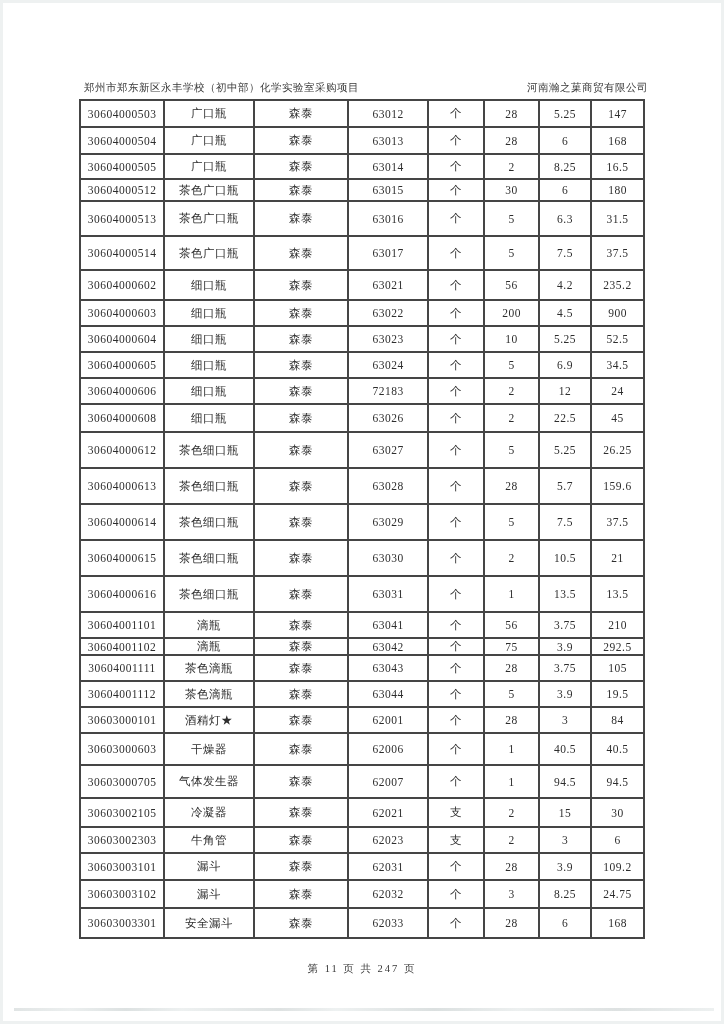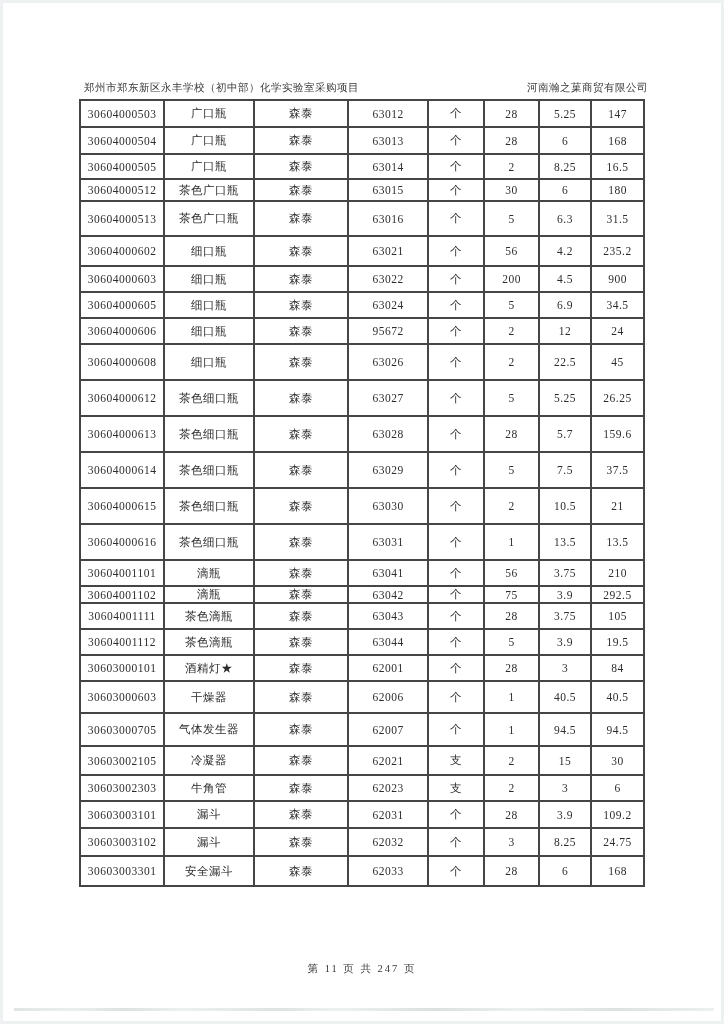--- a/index.html
+++ b/index.html
@@ -118,20 +118,30 @@
       <tr style="height: 35px; padding-left: 47px;">
         <td>30604000513</td>
         <td>茶色广口瓶</td>
         <td>森泰</td>
         <td>63016</td>
         <td>个</td>
         <td>5</td>
         <td>6.3</td>
         <td>31.5</td>
       </tr>
+      <tr style="height: 34px;">
+        <td>30604000514</td>
+        <td>茶色广口瓶</td>
+        <td>森泰</td>
+        <td>63017</td>
+        <td>个</td>
+        <td>5</td>
+        <td>7.5</td>
+        <td>37.5</td>
+      </tr>
       <tr style="height: 30px;">
         <td>30604000602</td>
         <td>细口瓶</td>
         <td>森泰</td>
         <td>63021</td>
         <td>个</td>
         <td>56</td>
         <td>4.2</td>
         <td>235.2</td>
       </tr>
@@ -139,40 +149,50 @@
         <td>30604000603</td>
         <td>细口瓶</td>
         <td>森泰</td>
         <td>63022</td>
         <td>个</td>
         <td>200</td>
         <td>4.5</td>
         <td>900</td>
       </tr>
       <tr style="height: 26px;">
+        <td>30604000604</td>
+        <td>细口瓶</td>
+        <td>森泰</td>
+        <td>63023</td>
+        <td>个</td>
+        <td>10</td>
+        <td>5.25</td>
+        <td>52.5</td>
+      </tr>
+      <tr style="height: 26px;">
         <td>30604000605</td>
         <td>细口瓶</td>
         <td>森泰</td>
         <td>63024</td>
         <td>个</td>
         <td>5</td>
         <td>6.9</td>
         <td>34.5</td>
       </tr>
       <tr style="height: 26px;">
         <td>30604000606</td>
         <td>细口瓶</td>
         <td>森泰</td>
-        <td>95672</td>
+        <td>72183</td>
         <td>个</td>
         <td>2</td>
         <td>12</td>
         <td>24</td>
       </tr>
-      <tr style="height: 36px;">
+      <tr style="height: 28px;">
         <td>30604000608</td>
         <td>细口瓶</td>
         <td>森泰</td>
         <td>63026</td>
         <td>个</td>
         <td>2</td>
         <td>22.5</td>
         <td>45</td>
       </tr>
       <tr style="height: 36px;">

